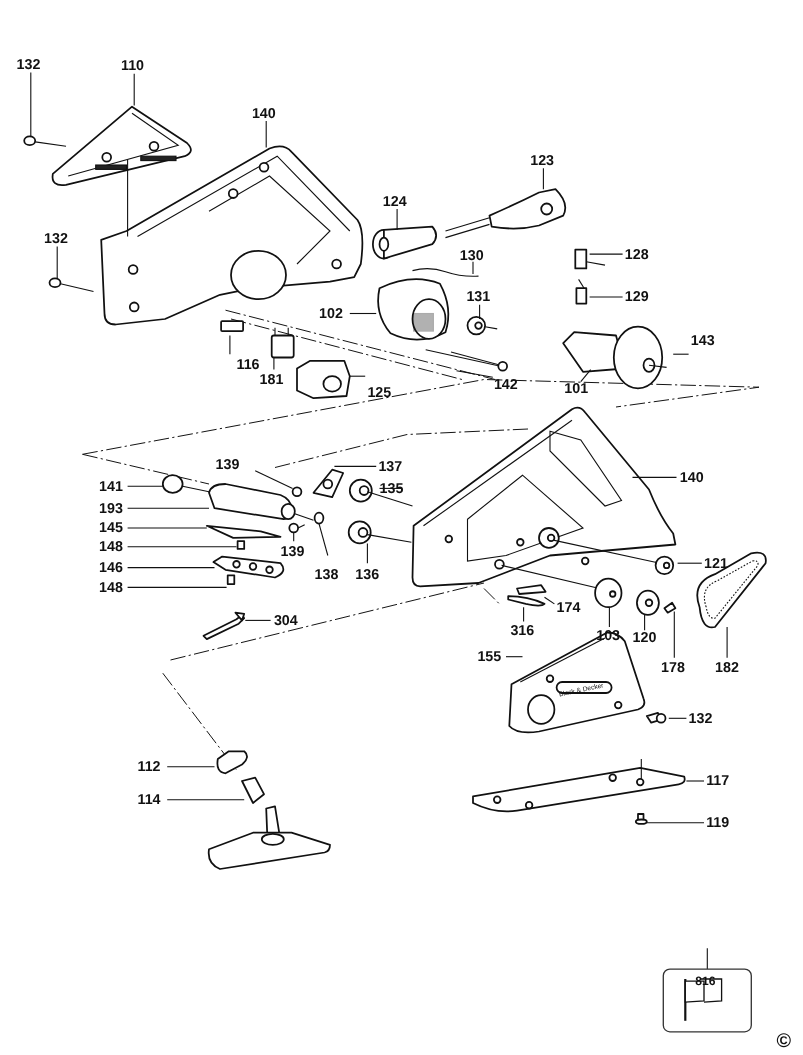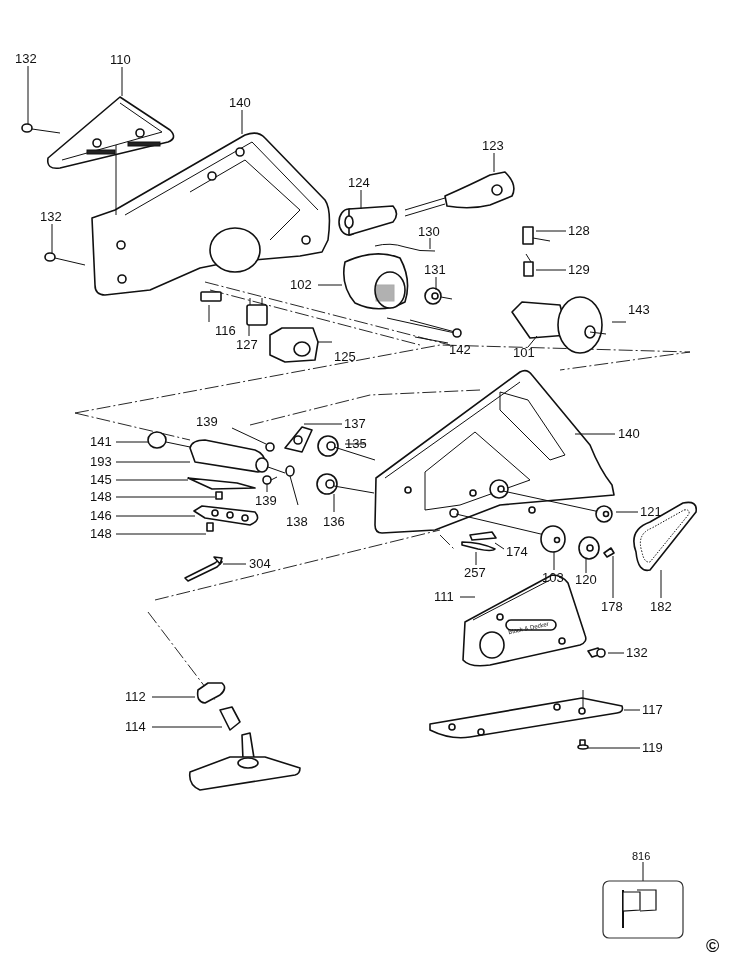--- a/index.html
+++ b/index.html
@@ -1,19 +1,19 @@
 <!DOCTYPE html>
 <html><head>
   <meta charset="utf-8">
   <style>
     html, body { margin: 0; padding: 0; background: #ffffff; }
     body { width: 730px; height: 959px; position: relative; overflow: hidden; font-family: "Liberation Sans", sans-serif; }
     #diagram { position: absolute; left: 0; top: 0; width: 730px; height: 959px; }
-    .lbl { position: absolute; font-family: "Liberation Sans", sans-serif; font-weight: normal; font-size: 13px; color: #111; line-height: 14px; white-space: nowrap; }
-    .lbl.small { font-size: 11px; }
+    .lbl { position: absolute; font-family: "Liberation Sans", sans-serif; font-weight: bold; font-size: 13px; color: #111; line-height: 14px; white-space: nowrap; }
+    .lbl.small { font-size: 11px; margin-top: 36px; }
     svg .part { fill: #fff; stroke: #111; stroke-width: 1.6; stroke-linejoin: round; }
     svg .thin { fill: none; stroke: #111; stroke-width: 1; }
     svg .lead { fill: none; stroke: #111; stroke-width: 1; }
     svg .dash { fill: none; stroke: #111; stroke-width: 0.9; stroke-dasharray: 14 3 2 3; }
     svg .dark { fill: #222; stroke: #111; stroke-width: 1; }
     .copyright { position: absolute; left: 706px; top: 936px; font-size: 18px; font-weight: bold; color: #111; }
   </style>
 </head>
 <body>
 
@@ -335,45 +335,45 @@
 <div class="lbl" style="left:348px;top:176px">124</div>
 <div class="lbl" style="left:482px;top:139px">123</div>
 <div class="lbl" style="left:418px;top:225px">130</div>
 <div class="lbl" style="left:568px;top:224px">128</div>
 <div class="lbl" style="left:568px;top:263px">129</div>
 <div class="lbl" style="left:290px;top:278px">102</div>
 <div class="lbl" style="left:424px;top:263px">131</div>
 <div class="lbl" style="left:628px;top:303px">143</div>
 <div class="lbl" style="left:513px;top:346px">101</div>
 <div class="lbl" style="left:215px;top:324px">116</div>
-<div class="lbl" style="left:236px;top:338px">127</div>
+<div class="lbl" style="left:236px;top:338px">181</div>
 <div class="lbl" style="left:334px;top:350px">125</div>
 <div class="lbl" style="left:449px;top:343px">142</div>
 <div class="lbl" style="left:196px;top:415px">139</div>
 <div class="lbl" style="left:344px;top:417px">137</div>
 <div class="lbl" style="left:345px;top:437px">135</div>
 <div class="lbl" style="left:90px;top:435px">141</div>
 <div class="lbl" style="left:90px;top:455px">193</div>
 <div class="lbl" style="left:90px;top:473px">145</div>
 <div class="lbl" style="left:90px;top:490px">148</div>
 <div class="lbl" style="left:255px;top:494px">139</div>
 <div class="lbl" style="left:90px;top:509px">146</div>
 <div class="lbl" style="left:90px;top:527px">148</div>
 <div class="lbl" style="left:286px;top:515px">138</div>
 <div class="lbl" style="left:323px;top:515px">136</div>
 <div class="lbl" style="left:618px;top:427px">140</div>
 <div class="lbl" style="left:640px;top:505px">121</div>
 <div class="lbl" style="left:249px;top:557px">304</div>
 <div class="lbl" style="left:506px;top:545px">174</div>
-<div class="lbl" style="left:464px;top:566px">257</div>
+<div class="lbl" style="left:464px;top:566px">316</div>
 <div class="lbl" style="left:542px;top:571px">103</div>
 <div class="lbl" style="left:575px;top:573px">120</div>
 <div class="lbl" style="left:601px;top:600px">178</div>
 <div class="lbl" style="left:650px;top:600px">182</div>
-<div class="lbl" style="left:434px;top:590px">111</div>
+<div class="lbl" style="left:434px;top:590px">155</div>
 <div class="lbl" style="left:626px;top:646px">132</div>
 <div class="lbl" style="left:125px;top:690px">112</div>
 <div class="lbl" style="left:125px;top:720px">114</div>
 <div class="lbl" style="left:642px;top:703px">117</div>
 <div class="lbl" style="left:642px;top:741px">119</div>
 <div class="lbl small" style="left:632px;top:849px">816</div>
 
 <div class="lbl" style="left:508px;top:621px;font-size:6px;font-weight:normal;transform:rotate(-12deg);">Black &amp; Decker</div>
 <div class="copyright">©</div>
 

